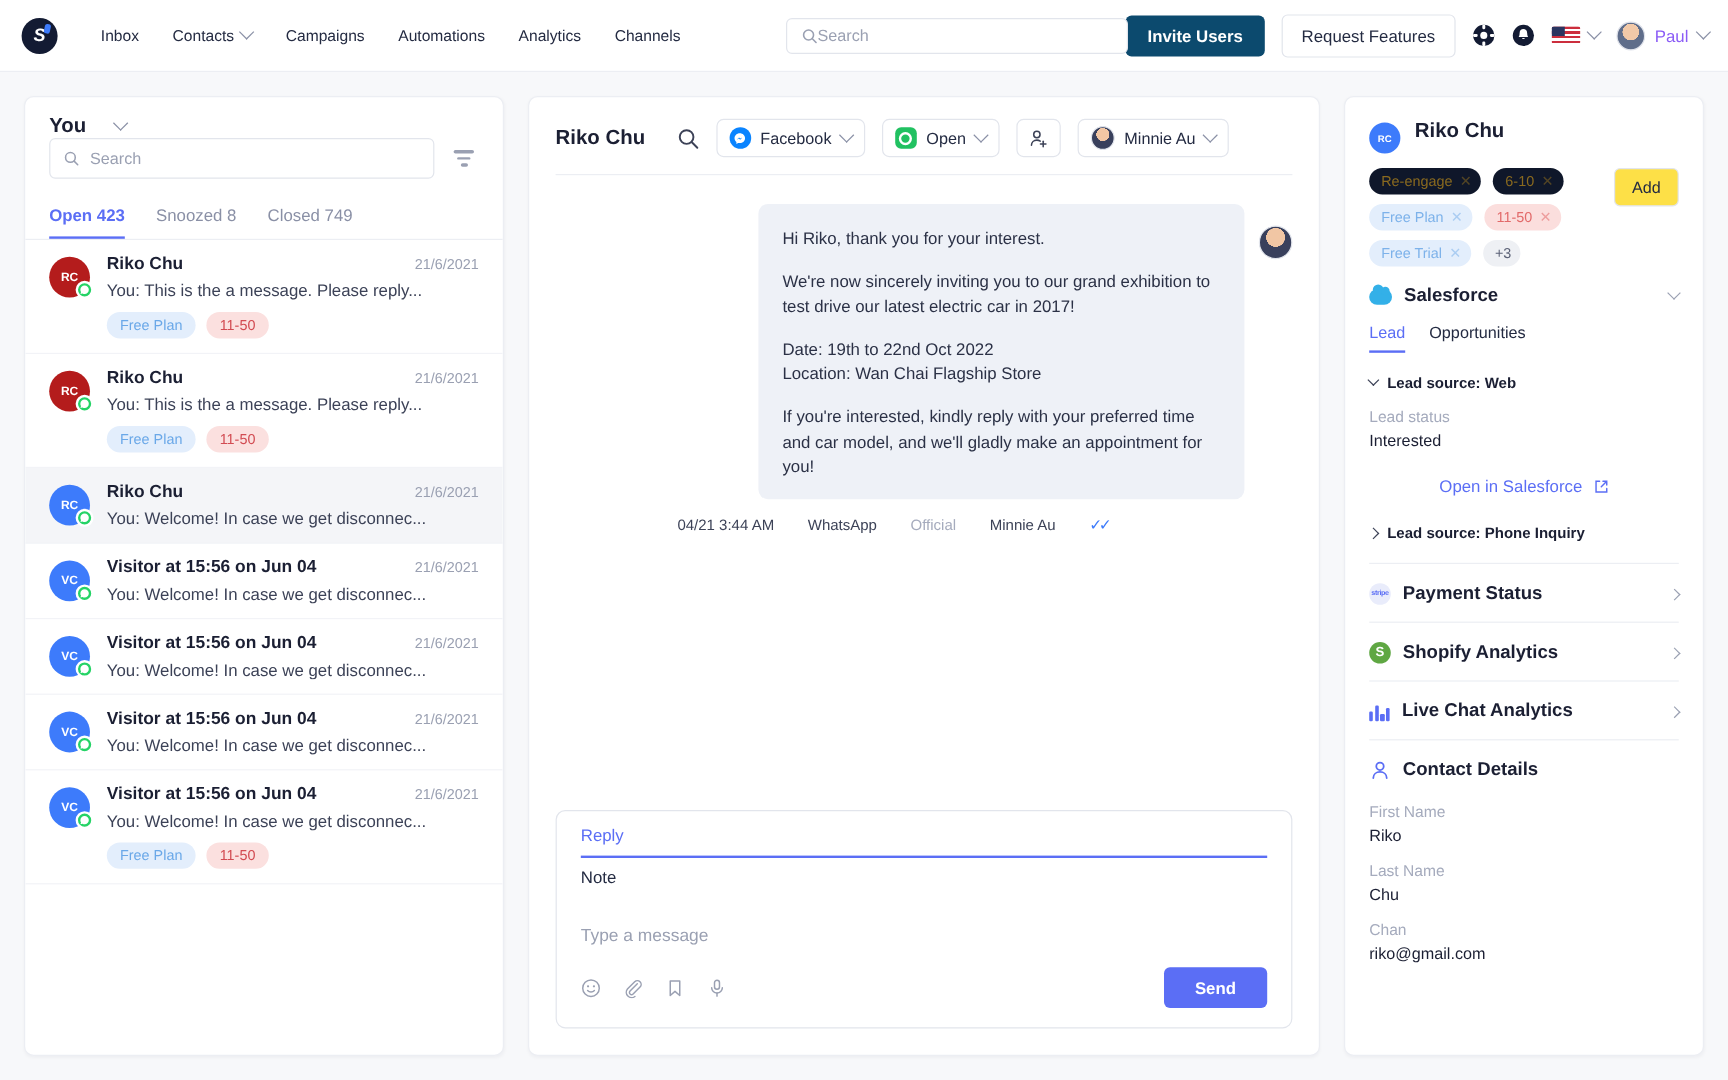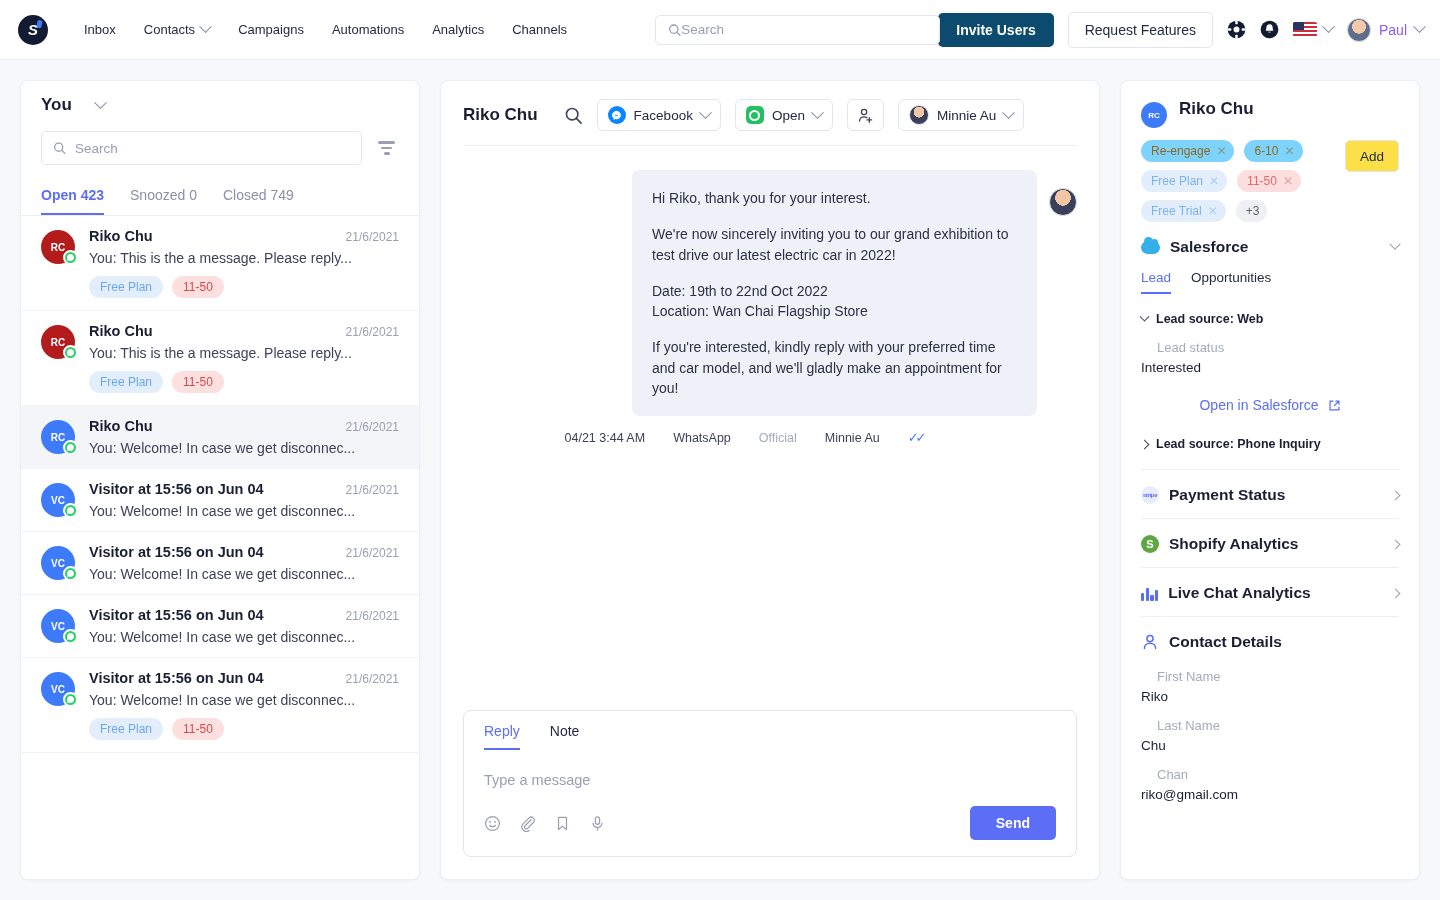--- a/index.html
+++ b/index.html
@@ -82,21 +82,21 @@
     height: calc(900px - 60px);
   }
   .card {
     background: #fff; border: 1px solid #eceef3; border-radius: 8px;
     box-shadow: 0 1px 3px rgba(20,25,60,.04);
   }
 
   
   .list-col { width: 400px; flex: none; display: flex; flex-direction: column; overflow: hidden; }
   .list-head { padding: 14px 20px 0 20px; }
-  .you-row { display:flex; align-items:center; gap:24px; cursor:pointer; margin-bottom: 16px;}
+  .you-row { display:flex; align-items:center; gap:24px; cursor:pointer; }
   .you-label { font-size: 17px; font-weight: 600; color: #1b1f33; }
   .list-search-row { display:flex; align-items:center; gap:12px; }
   .list-search {
     flex: 1; height: 34px; border: 1px solid #e2e5ec; border-radius: 5px;
     display:flex; align-items:center; padding: 0 11px; gap: 9px;
   }
   .list-search input {
     border:none; outline:none; font-size:13.5px; width:100%; font-family:inherit;
     background:transparent; color:#333;
   }
@@ -183,21 +183,21 @@
   }
   .msg-meta {
     display:flex; justify-content:center; gap:28px; align-items:center;
     font-size:12.5px; color:#3c4257; margin-top:14px; padding-right:52px;
   }
   .msg-meta .muted { color:#a5abbd; }
   .ticks { color:#3d7bfb; font-size:13px; letter-spacing:-3px; }
 
   
   .reply-box { margin: 0 22px 22px 22px; border:1px solid #e2e5ec; border-radius:8px; }
-  .reply-tabs { display:flex; gap:30px; padding: 12px 20px 0 20px; }
+  .reply-tabs { display:flex; gap:8px; padding: 12px 20px 0 20px; flex-direction: column; }
   .rtab { font-size:14px; color:#242b42; padding-bottom:9px; border-bottom:2.5px solid transparent; cursor:pointer;}
   .rtab.active { color:#5b6ef5; border-bottom-color:#5b6ef5; }
   .reply-input {
     padding: 22px 20px 0 20px; font-size:14.5px; color:#9aa0b2; min-height:44px;
     outline:none;
   }
   .reply-foot { display:flex; align-items:center; padding: 12px 20px 16px 20px; gap:18px; }
   .reply-foot .tool { cursor:pointer; display:flex; }
   .btn-send {
     margin-left:auto; background:#5b6ef5; color:#fff; border:none; border-radius:5px;
@@ -214,21 +214,21 @@
     margin-top:3px;
   }
   .rp-name { font-size:17px; font-weight:700; color:#1b1f33; }
   .tagzone { display:flex; margin-top:12px; gap:10px; }
   .tags { display:flex; flex-wrap:wrap; gap:8px 10px; flex:1; }
   .tag {
     font-size:12px; padding:4px 8px 4px 10px; border-radius:11px;
     display:flex; align-items:center; gap:6px; white-space:nowrap;
   }
   .tag .x { font-size:12px; opacity:.55; cursor:pointer; }
-  .tag.amber { background:#7dd3fc; color:#8a6a1f; }
+  .tag.amber { background:#0f172a; color:#8a6a1f; }
   .tag.blue  { background:#e3eefc; color:#7db2ea; }
   .tag.red   { background:#fbdedd; color:#e26a6a; }
   .tag.grey  { background:#eef0f4; color:#5c6277; }
   .btn-add {
     border:1px solid #e2e5ec; background:#fde047; border-radius:5px; font-size:13.5px;
     padding:7px 14px; cursor:pointer; height:32px; font-family:inherit; color:#242b42;
   }
   .section-row {
     display:flex; align-items:center; gap:10px; padding: 16px 0 14px 0; cursor:pointer;
   }
@@ -243,21 +243,21 @@
   }
   .sub-tabs { display:flex; gap:20px; border-bottom:0; }
   .stab { font-size:13.5px; color:#242b42; padding-bottom:7px; border-bottom:2px solid transparent; cursor:pointer;}
   .stab.active { color:#5b6ef5; border-bottom-color:#5b6ef5; }
   .accordion {
     display:flex; align-items:center; gap:8px; font-size:12.5px; font-weight:700;
     color:#1b1f33; margin-top:18px; cursor:pointer;
   }
   .acc-caret-d { width:7px;height:7px;border-right:1.7px solid #3c4257;border-bottom:1.7px solid #3c4257;transform:rotate(45deg) translate(-2px,-2px); flex:none;}
   .acc-caret-r { width:7px;height:7px;border-right:1.7px solid #3c4257;border-top:1.7px solid #3c4257;transform:rotate(45deg); flex:none;}
-  .field-label { font-size:13px; color:#a5abbd; margin-top:14px;margin-left:16px; }
+  .field-label { font-size:13px; color:#a5abbd; margin-top:14px; }
   .field-value { font-size:13.5px; color:#1b1f33; margin-top:5px; }
   .sf-link {
     display:flex; align-items:center; justify-content:center; gap:9px; color:#5b6ef5;
     font-size:14px; margin-top:22px; cursor:pointer;
   }
   .divider { height:1px; background:#eceef3; }
   .sf-ico {
     width:19px;height:13px;border-radius:7px;background:#33b0e8;flex:none;position:relative;
   }
   .sf-ico::before{content:"";position:absolute;left:3px;top:-4px;width:9px;height:9px;border-radius:50%;background:#33b0e8;}
@@ -372,21 +372,21 @@
         <span class="funnel">
             <i></i>
             <i></i>
             <i></i>
           </span>
       </div>
     </div>
 
     <div class="tabs" id="listtabs">
         <div class="tab active">Open 423</div>
-        <div class="tab">Snoozed 0</div>
+        <div class="tab">Snoozed 8</div>
         <div class="tab">Closed 749</div>
       </div>
 
     <div class="conv-scroll" id="convlist">
         <div class="conv">
           <div class="ava-wrap">
             <div class="ava" style="background:#b41c1c">RC</div>
             <div class="badge-wa">
               <svg width="9" height="9" viewBox="0 0 12 12">
                 <path d="M6 1.3C3.4 1.3 1.3 3.4 1.3 6c0 .9.2 1.7.7 2.4L1.4 10.6l2.3-.6c.7.4 1.5.6 2.3.6 2.6 0 4.7-2.1 4.7-4.7S8.6 1.3 6 1.3z" fill="#fff"></path>
@@ -555,21 +555,21 @@
         <span>Minnie Au</span>
         <span class="chev"></span>
       </div>
     </div>
     <div class="conv-divider"></div>
 
     <div class="msg-scroll">
       <div class="msg-row">
         <div class="bubble" id="bubble">
             <p style="white-space: pre-line;">Hi Riko, thank you for your interest.</p>
-            <p style="white-space: pre-line;">We're now sincerely inviting you to our grand exhibition to test drive our latest electric car in 2022!</p>
+            <p style="white-space: pre-line;">We're now sincerely inviting you to our grand exhibition to test drive our latest electric car in 2017!</p>
             <p style="white-space: pre-line;">Date: 19th to 22nd Oct 2022
 Location: Wan Chai Flagship Store</p>
             <p style="white-space: pre-line;">If you're interested, kindly reply with your preferred time and car model, and we'll gladly make an appointment for you!</p>
           </div>
         <div class="bubble-ava"></div>
       </div>
       <div class="msg-meta">
         <span>04/21 3:44 AM</span>
         <span>WhatsApp</span>
         <span class="muted">Official</span>

